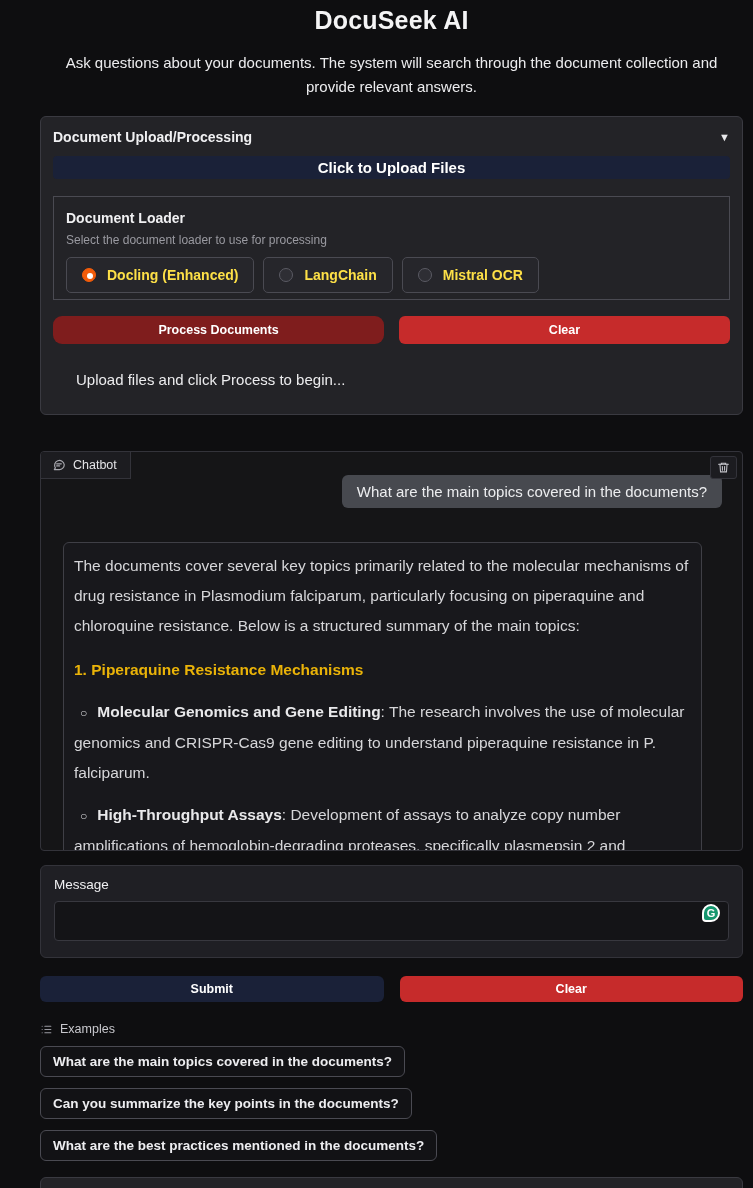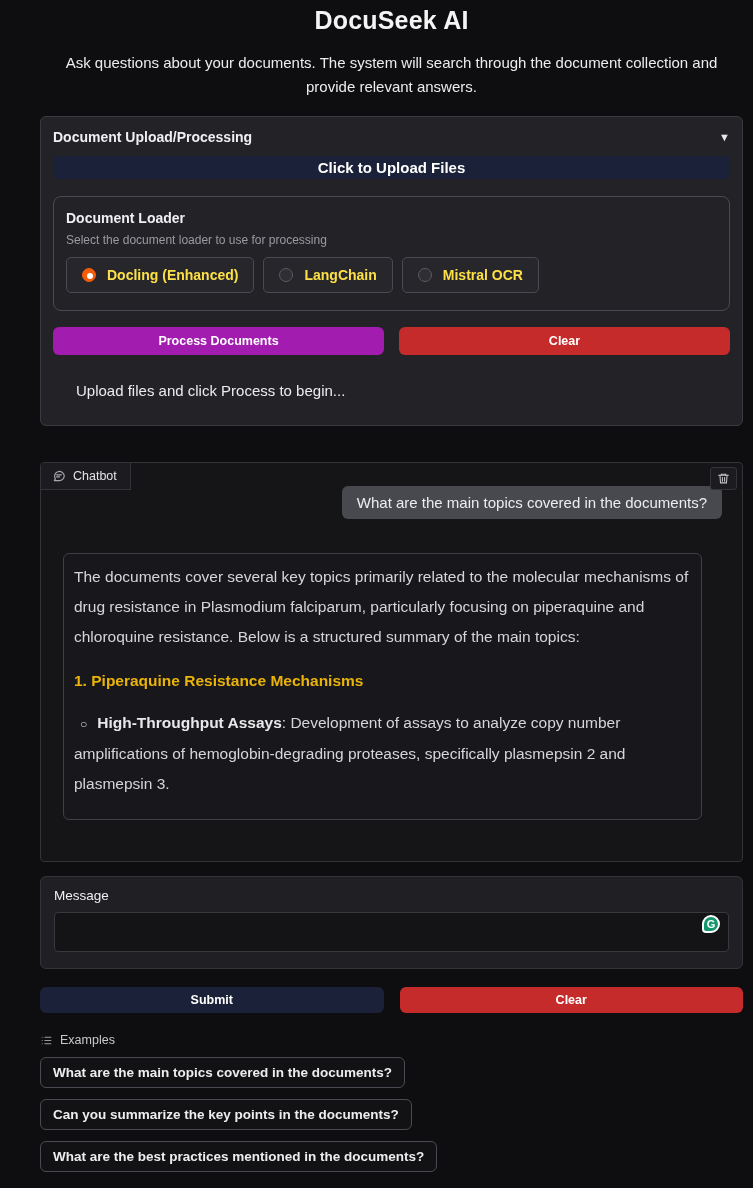--- a/index.html
+++ b/index.html
@@ -30,22 +30,22 @@
   .accordion-caret { font-size: 11px; color: #e8e8ea; }
 
   
   .upload-panel { margin-top: 17px; padding: 12px 12px 26px; }
   .upload-btn {
     display: block; width: 100%; margin-top: 11px; height: 23px;
     background: #1a2138; color: #fff; border: none; border-radius: 4px;
     font-family: inherit; font-size: 15px; font-weight: 600; cursor: pointer;
   }
   .loader-box {
-    margin-top: 17px; border: 1px solid #4a4a52; border-radius: 8px;
-    padding: 13px 12px 17px; background: #232327;
+    margin-top: 17px; border: 1px solid #4a4a52; border-radius: 0;
+    padding: 13px 12px 6px; background: #232327;
   }
   .loader-label { font-size: 14px; font-weight: 600; color: #f0f0f2; }
   .loader-info { margin-top: 7px; font-size: 12px; color: #9a9aa1; }
   .radio-row { display: flex; gap: 9px; margin-top: 10px; }
   .radio-chip {
     display: flex; align-items: center; gap: 11px;
     border: 1px solid #4a4a52; border-radius: 5px; background: #26262b;
     padding: 9px 15px; font-size: 14px; font-weight: 600; color: #fde047;
     cursor: pointer;
   }
@@ -56,21 +56,21 @@
   .radio-circle.selected { background: #f25c0a; border-color: #f25c0a; }
   .radio-circle.selected::after {
     content: ""; position: absolute; left: 4px; top: 4px;
     width: 6px; height: 6px; border-radius: 50%; background: #fff;
   }
   .btn-row { display: flex; gap: 15px; margin-top: 16px; }
   .btn {
     flex: 1; height: 28px; border: none; border-radius: 6px;
     font-family: inherit; font-size: 12.5px; font-weight: 600; color: #fff; cursor: pointer;
   }
-  .btn-orange { background: #a21caf; }
+  .btn-orange { background: #7f1d1d; border-radius: 9px; }
   .btn-red { background: #c62b2b; }
   .status-text { margin: 27px 0 0 23px; font-size: 15px; color: #ececee; }
 
   
   .chat-panel {
     margin-top: 36px; position: relative; height: 400px; overflow: hidden;
     background: #151517; border: 1px solid #33333a; border-radius: 4px;
   }
   .chat-label-tab {
     position: absolute; top: 0; left: 0; z-index: 2;
@@ -195,20 +195,21 @@
           <path d="M10 10v7"></path>
           <path d="M14 10v7"></path>
       </svg>
     </div>
 
     <div class="user-bubble">What are the main topics covered in the documents?</div>
 
     <div class="bot-bubble">
       <p>The documents cover several key topics primarily related to the molecular mechanisms of drug resistance in Plasmodium falciparum, particularly focusing on piperaquine and chloroquine resistance. Below is a structured summary of the main topics:</p>
       <p class="bot-heading">1. Piperaquine Resistance Mechanisms</p>
+      <p class="bot-bullet"><span class="bullet-marker">○</span><span class="bullet-lead">Molecular Genomics and Gene Editing</span><span>: The research involves the use of molecular genomics and CRISPR-Cas9 gene editing to understand piperaquine resistance in P. falciparum.</span></p>
       <p class="bot-bullet"><span class="bullet-marker">○</span><span class="bullet-lead">High-Throughput Assays</span><span>: Development of assays to analyze copy number amplifications of hemoglobin-degrading proteases, specifically plasmepsin 2 and plasmepsin 3.</span></p>
 
     </div>
   </section>
 
   <section class="message-panel">
     <div class="message-label">Message</div>
     <div class="message-input-wrap">
       <textarea class="message-input" placeholder="" style=""></textarea>
       <div class="grammarly-icon">G</div>

